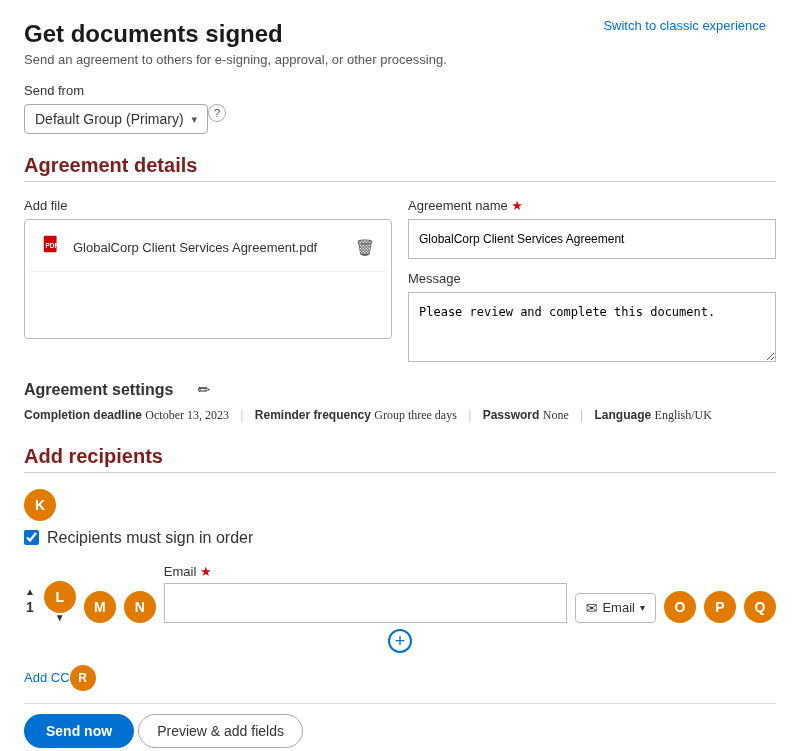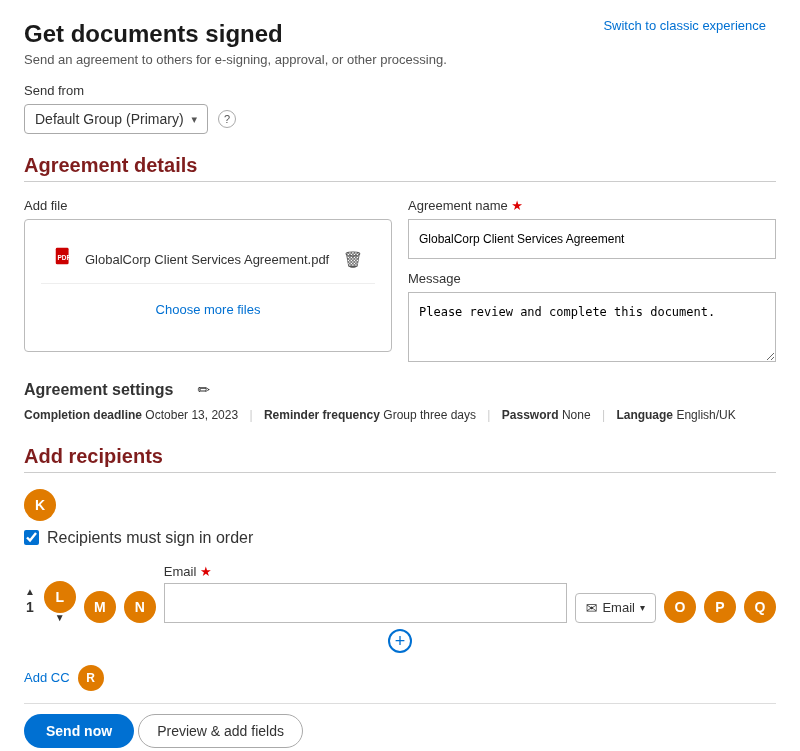--- a/index.html
+++ b/index.html
@@ -33,22 +33,21 @@
       color: #555;
       margin-bottom: 16px;
     }
     .send-from-label {
       font-size: 13px;
       color: #333;
       margin-bottom: 6px;
     }
     .send-from-row {
       display: flex;
-      align-items: center;
-      gap: 10px;
+      align-items: flex-start;
       margin-bottom: 20px;
     }
     .send-from-select {
       display: flex;
       align-items: center;
       border: 1px solid #aaa;
       border-radius: 4px;
       padding: 6px 10px;
       font-size: 14px;
       background: #fff;
@@ -86,21 +85,21 @@
     }
     .field-label {
       font-size: 13px;
       color: #333;
       margin-bottom: 6px;
     }
     .required { color: #d00; }
     .file-box {
       border: 1px solid #bbb;
       border-radius: 4px;
-      padding: 16px;
+      padding: 4px;
       min-height: 120px;
     }
     .file-item {
       display: flex;
       align-items: center;
       padding: 10px 12px;
       border-bottom: 1px solid #eee;
       gap: 10px;
     }
     .pdf-icon {
@@ -158,21 +157,21 @@
       color: #333;
       cursor: pointer;
     }
     .settings-meta {
       font-size: 12px;
       color: #333;
       margin-bottom: 18px;
       line-height: 1.8;
     }
     .settings-meta span.label { font-weight: 700; }
-    .settings-meta span.value { font-weight: 400; }
+    .settings-meta span.value { font-weight: 400; font-family: Liberation Serif, serif; }
     .pipe { color: #ccc; margin: 0 8px; }
     .recipients-section { margin-bottom: 12px; }
     .badge-row {
       display: flex;
       align-items: center;
       gap: 0;
       margin-bottom: 8px;
     }
     .orange-badge {
       width: 32px; height: 32px;
@@ -254,21 +253,20 @@
       justify-content: center;
       color: #0070d2;
       font-size: 18px;
       cursor: pointer;
       background: #fff;
       line-height: 1;
     }
     .add-cc-row {
       display: flex;
       align-items: center;
-      gap: 8px;
       margin-bottom: 2px;
     }
     .add-cc-link {
       color: #0070d2;
       font-size: 13px;
       cursor: pointer;
     }
     .bottom-buttons {
       display: flex;
       align-items: center;
@@ -325,21 +323,20 @@
       <div class="file-item">
         <span class="pdf-icon">
           <svg width="22" height="22" viewBox="0 0 24 24" fill="none">
             <rect x="3" y="2" width="14" height="18" rx="1.5" fill="#c00"></rect>
             <text x="5" y="15" font-size="7" fill="#fff" font-weight="bold">PDF</text>
           </svg>
         </span>
         <span class="file-name">GlobalCorp Client Services Agreement.pdf</span>
         <span class="trash-icon">🗑</span>
       </div>
-      <div class="choose-more">Choose more files</div>
     </div>
   </div>
 
   <div class="right-col">
     <div>
       <div class="field-label">
         <span>Agreement name</span> <span class="required">★</span>
       </div>
       <input class="text-input" type="text" value="GlobalCorp Client Services Agreement" style="">
     </div>

